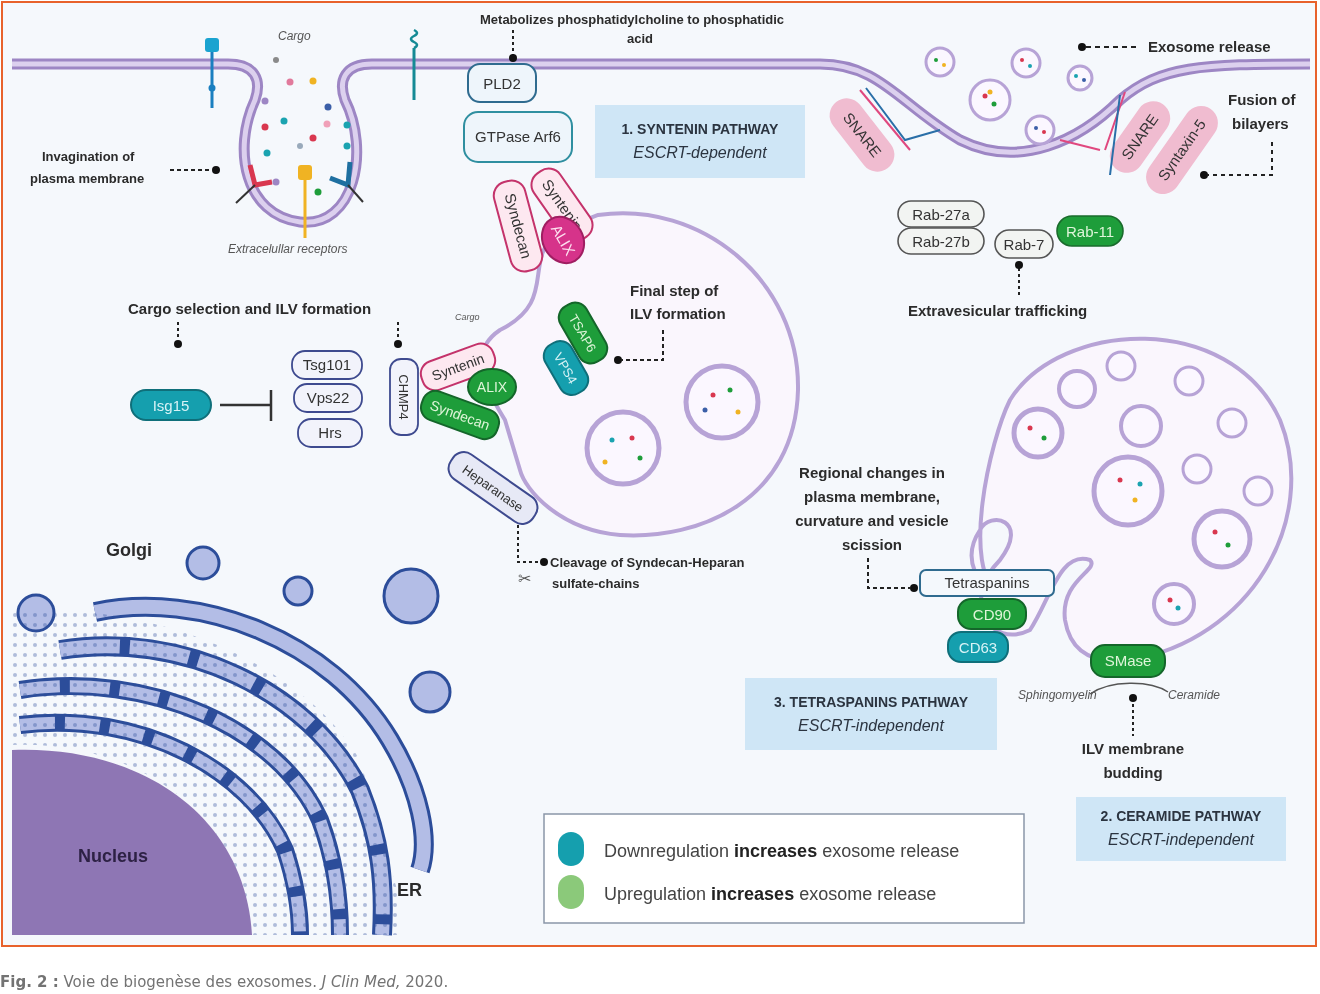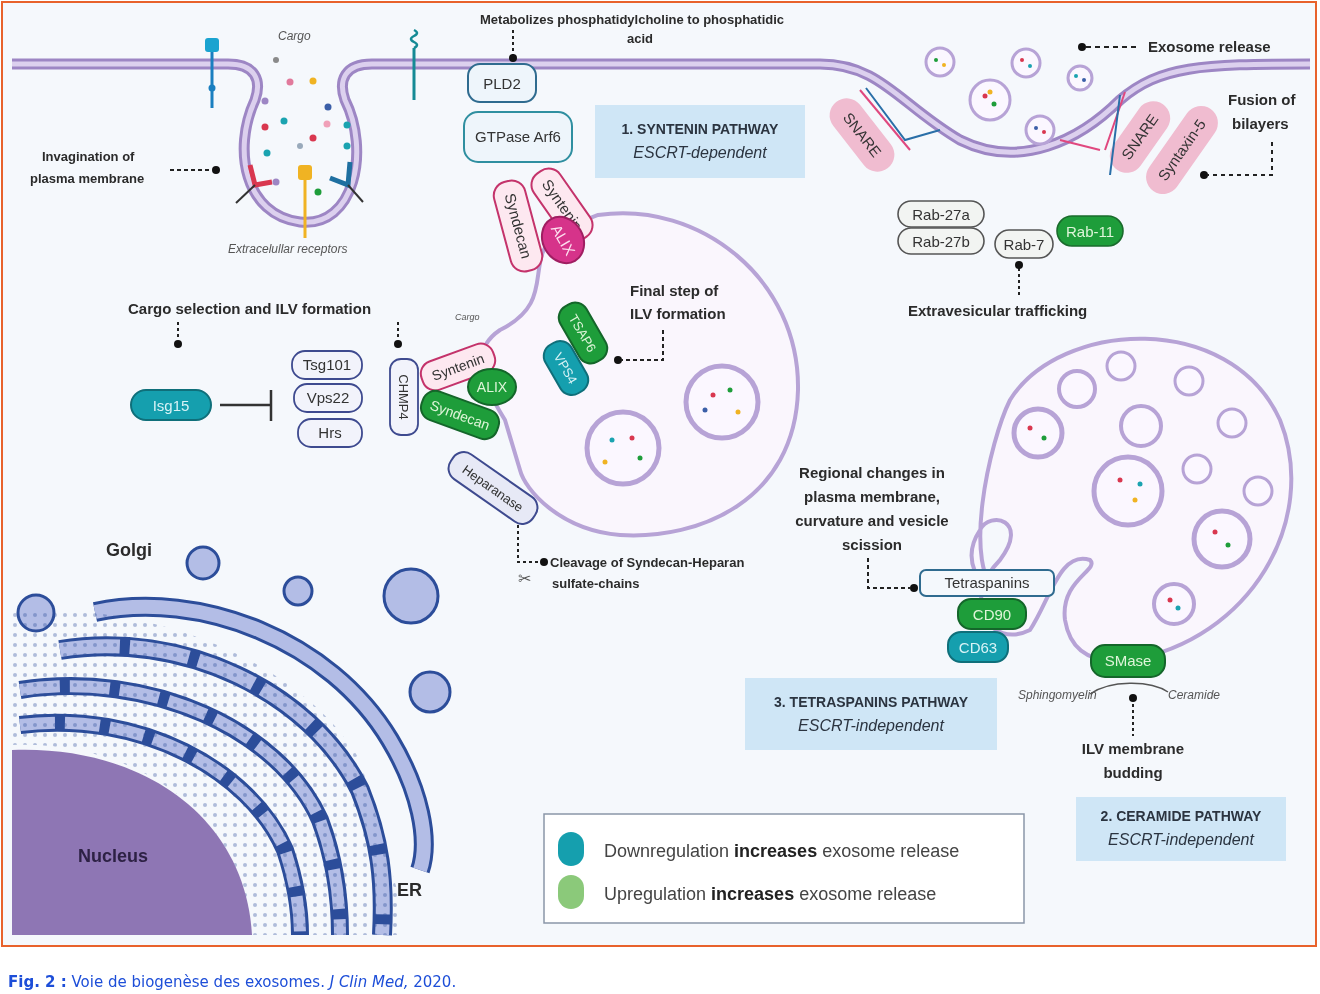--- a/index.html
+++ b/index.html
@@ -9,21 +9,21 @@
   .lbl{font-family:"Liberation Sans",sans-serif;font-weight:bold;fill:#2b2b2b;font-size:15px;}
   .lbl-sm{font-family:"Liberation Sans",sans-serif;font-weight:bold;fill:#2b2b2b;font-size:13px;}
   .ital{font-family:"Liberation Sans",sans-serif;font-style:italic;fill:#555;font-size:12px;}
   .pill-text{font-family:"Liberation Sans",sans-serif;font-size:15px;fill:#333;}
   .pill-text-w{font-family:"Liberation Sans",sans-serif;font-size:15px;fill:#dff5d9;}
   .pill-text-c{font-family:"Liberation Sans",sans-serif;font-size:15px;fill:#d8f3f6;}
   .path-title{font-family:"Liberation Sans",sans-serif;font-weight:bold;font-size:14px;fill:#2b3440;}
   .path-sub{font-family:"Liberation Sans",sans-serif;font-style:italic;font-size:16px;fill:#2b3440;}
   .legend-text{font-family:"Liberation Sans",sans-serif;font-size:18px;fill:#444;}
   .legend-bold{font-weight:bold;fill:#222;}
-  #caption{position:absolute;left:8px;top:973px;font-family:"DejaVu Sans",sans-serif;font-size:15px;color:#1d4ed8;white-space:nowrap;}
+  #caption{position:absolute;left:0;top:973px;font-family:"DejaVu Sans",sans-serif;font-size:15px;color:#737373;white-space:nowrap;}
   #caption b{font-weight:bold;}
   #caption i{font-style:italic;}
 </style>
 </head>
 <body>
 
 <div id="frame"></div>
 
 <svg id="diagram" width="1320" height="950" viewBox="0 0 1320 950">
   <defs>

